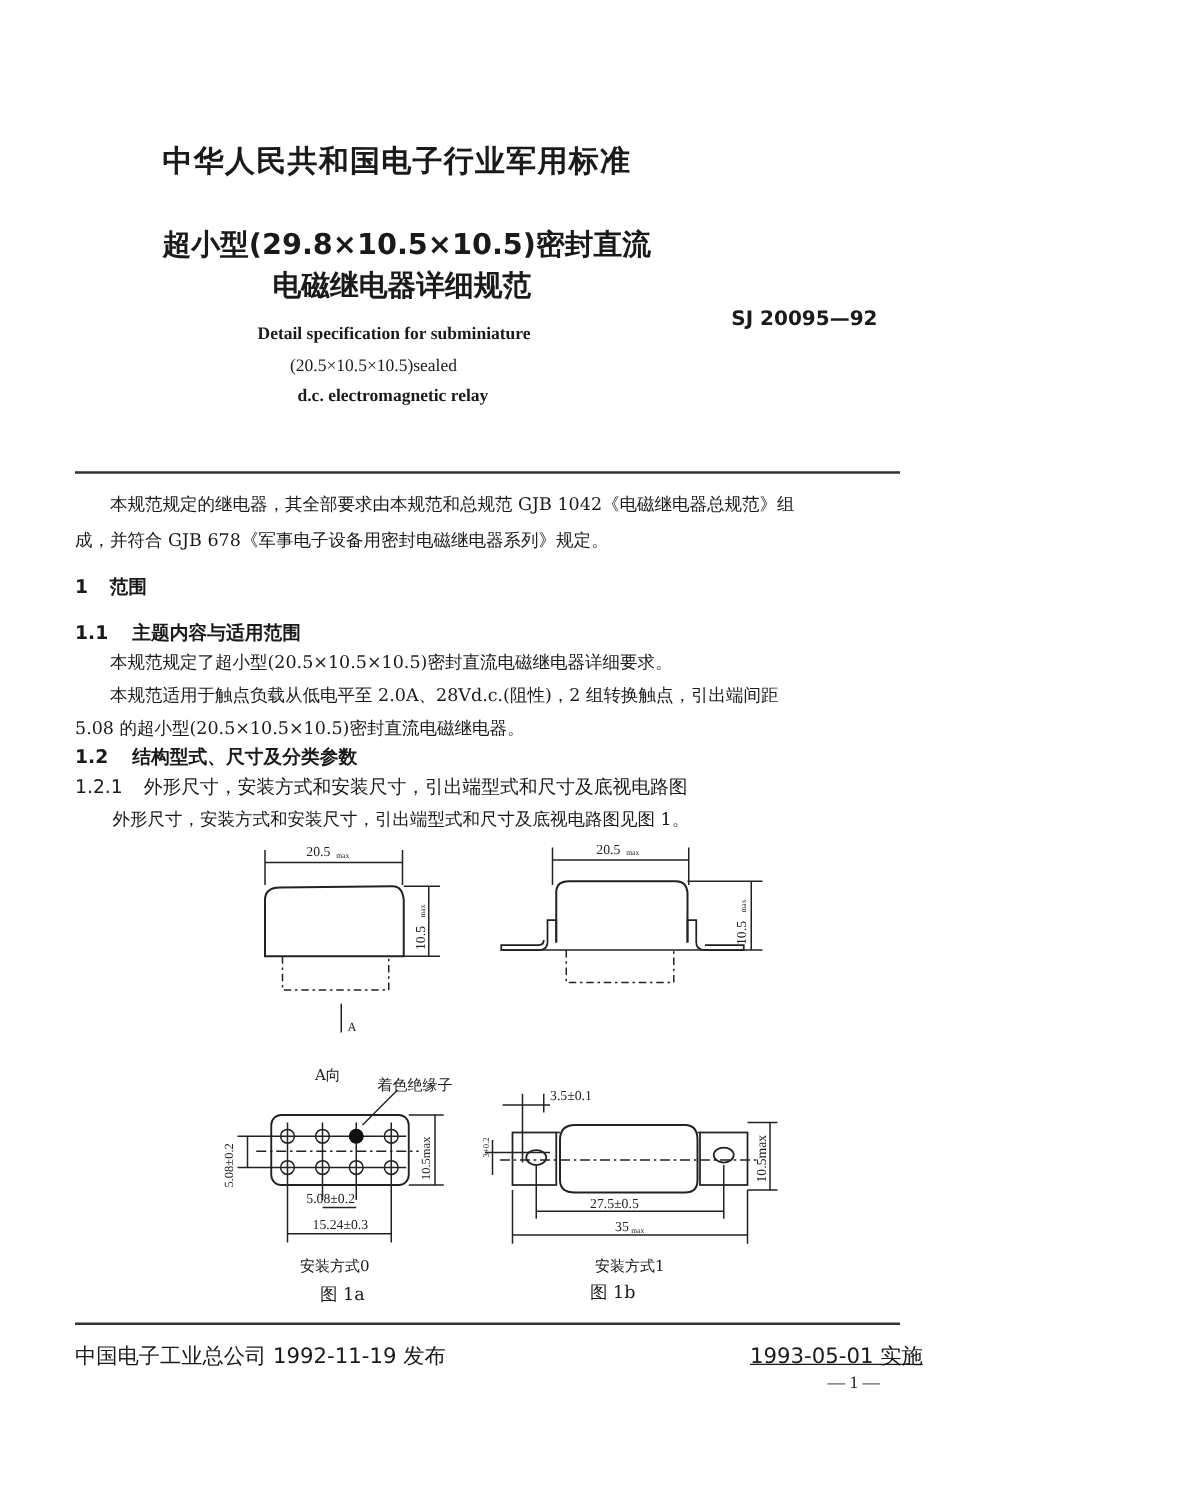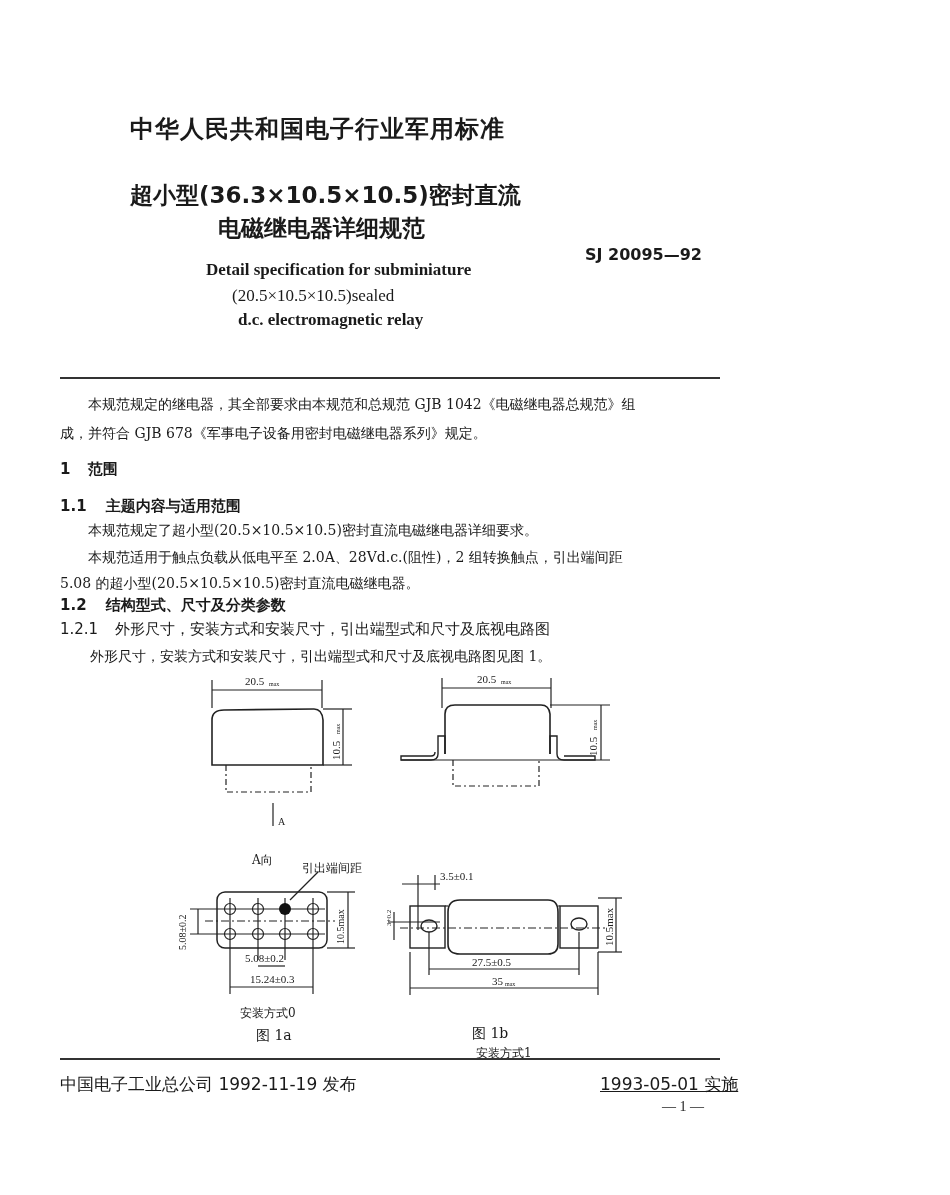--- a/index.html
+++ b/index.html
@@ -5,33 +5,33 @@
   html, body { margin: 0; padding: 0; background: #ffffff; }
   body { width: 950px; height: 1195px; position: relative; overflow: hidden;
          font-family: "DejaVu Serif", "Liberation Serif", serif; color: #1a1a1a; }
   .abs { position: absolute; }
   .sans { font-family: "DejaVu Sans", "Liberation Sans", sans-serif; }
   .serif { font-family: "Liberation Serif", "DejaVu Serif", serif; }
   .hdr { left: 130px; top: 113px; font-size: 24px; font-weight: bold; letter-spacing: 1px; }
   .title1 { left: 130px; top: 180px; font-size: 23px; font-weight: bold; }
   .title2 { left: 218px; top: 213px; font-size: 23px; font-weight: bold; }
   .stdno { left: 585px; top: 245px; font-size: 16px; font-weight: bold; }
-  .en { font-family: "Liberation Serif", serif; font-weight: bold; font-size: 17px; }
+  .en { font-family: "Liberation Serif", serif; font-weight: bold; font-size: 14px; }
   .rule { left: 60px; width: 660px; height: 2px; background: #333; }
   .p { font-size: 14px; line-height: 28px; white-space: nowrap; }
   .h { font-size: 15px; font-weight: bold; font-family: "DejaVu Sans", "Liberation Sans", sans-serif; }
   .cap { font-size: 12px; white-space: nowrap; }
   .foot { font-size: 17px; font-family: "DejaVu Sans", "Liberation Sans", sans-serif; }
   svg text { font-family: "Liberation Serif", serif; }
 </style>
 </head>
 <body>
 
 <div class="abs hdr sans">中华人民共和国电子行业军用标准</div>
-<div class="abs title1 sans">超小型(36.3×10.5×10.5)密封直流</div>
+<div class="abs title1 sans">超小型(29.8×10.5×10.5)密封直流</div>
 <div class="abs title2 sans">电磁继电器详细规范</div>
 <div class="abs stdno sans">SJ 20095—92</div>
 <div class="abs en" style="left:206px; top:260px;">Detail specification for subminiature</div>
 <div class="abs en" style="left:232px; top:286px; font-weight:normal;">(20.5×10.5×10.5)sealed</div>
 <div class="abs en" style="left:238px; top:310px;">d.c. electromagnetic relay</div>
 
 <div class="abs rule" style="top:377px;"></div>
 
 <div class="abs p" style="left:88px; top:390px;">本规范规定的继电器，其全部要求由本规范和总规范 GJB 1042《电磁继电器总规范》组</div>
 <div class="abs p" style="left:60px; top:419px;">成，并符合 GJB 678《军事电子设备用密封电磁继电器系列》规定。</div>
@@ -91,21 +91,21 @@
     <line x1="206" y1="37" x2="206" y2="92"></line>
     <path d="M58 92 L58 118 L144 118 L144 92" stroke-dasharray="6 3 2 3"></path>
   </g>
   <text x="82" y="15" font-size="11" fill="#222">20.5</text>
   <text x="106" y="16" font-size="6" fill="#222">max</text>
   <text x="0" y="0" font-size="11" fill="#222" transform="translate(202,88) rotate(-90)">10.5</text>
   <text x="0" y="0" font-size="6" fill="#222" transform="translate(202,62) rotate(-90)">max</text>
 </svg>
 
 <div class="abs cap" style="left:252px; top:852px;">A向</div>
-<div class="abs cap" style="left:302px; top:860px;">引出端间距</div>
+<div class="abs cap" style="left:302px; top:860px;">着色绝缘子</div>
 <svg class="abs" style="left:170px; top:870px;" width="200" height="130">
   <g stroke="#222" fill="none" stroke-width="1.2">
     <line x1="120" y1="30" x2="148" y2="2"></line>
     <rect x="47" y="22" width="110" height="56" rx="8" ry="8" stroke-width="1.5"></rect>
     <line x1="20" y1="39" x2="155" y2="39"></line>
     <line x1="20" y1="64" x2="155" y2="64"></line>
     <line x1="35" y1="51" x2="165" y2="51" stroke-dasharray="8 3 2 3"></line>
     <line x1="28" y1="39" x2="28" y2="64"></line>
     <line x1="157" y1="22" x2="185" y2="22"></line>
     <line x1="157" y1="78" x2="185" y2="78"></line>
@@ -158,19 +158,19 @@
     <line x1="218" y1="92" x2="218" y2="135"></line>
     <line x1="30" y1="128" x2="218" y2="128"></line>
   </g>
   <text x="60" y="20" font-size="11" fill="#222">3.5±0.1</text>
   <text x="0" y="0" font-size="7" fill="#222" transform="translate(11,66) rotate(-90)">3+0.2</text>
   <text x="0" y="0" font-size="11" fill="#222" transform="translate(233,86) rotate(-90)">10.5max</text>
   <text x="92" y="106" font-size="11" fill="#222">27.5±0.5</text>
   <text x="112" y="125" font-size="11" fill="#222">35</text>
   <text x="125" y="126" font-size="6" fill="#222">max</text>
 </svg>
-<div class="abs cap" style="left:476px; top:1005px;margin-top:40px;">安装方式1</div>
+<div class="abs cap" style="left:476px; top:1005px;">安装方式1</div>
 <div class="abs" style="left:472px; top:1025px; font-size:14px;">图 1b</div>
 
 <div class="abs rule" style="top:1058px;"></div>
 <div class="abs foot" style="left:60px; top:1073px;">中国电子工业总公司 1992-11-19 发布</div>
 <div class="abs foot" style="left:600px; top:1073px;text-decoration:underline;">1993-05-01 实施</div>
 <div class="abs serif" style="left:662px; top:1099px; font-size:14px;">— 1 —</div>
 
 </body></html>

